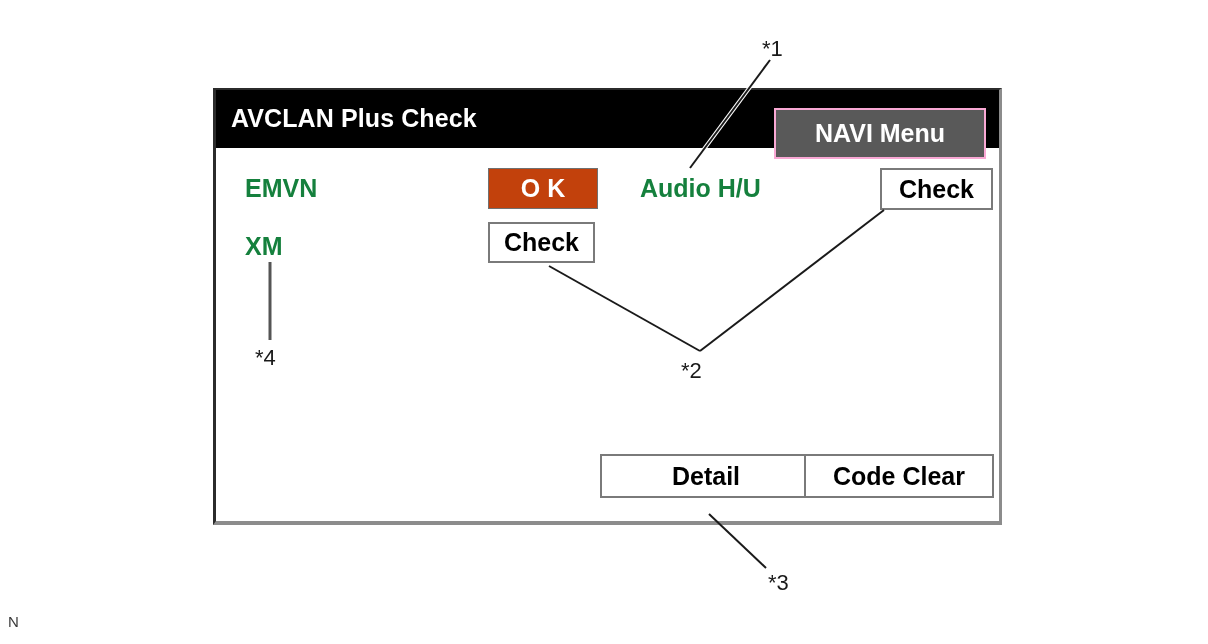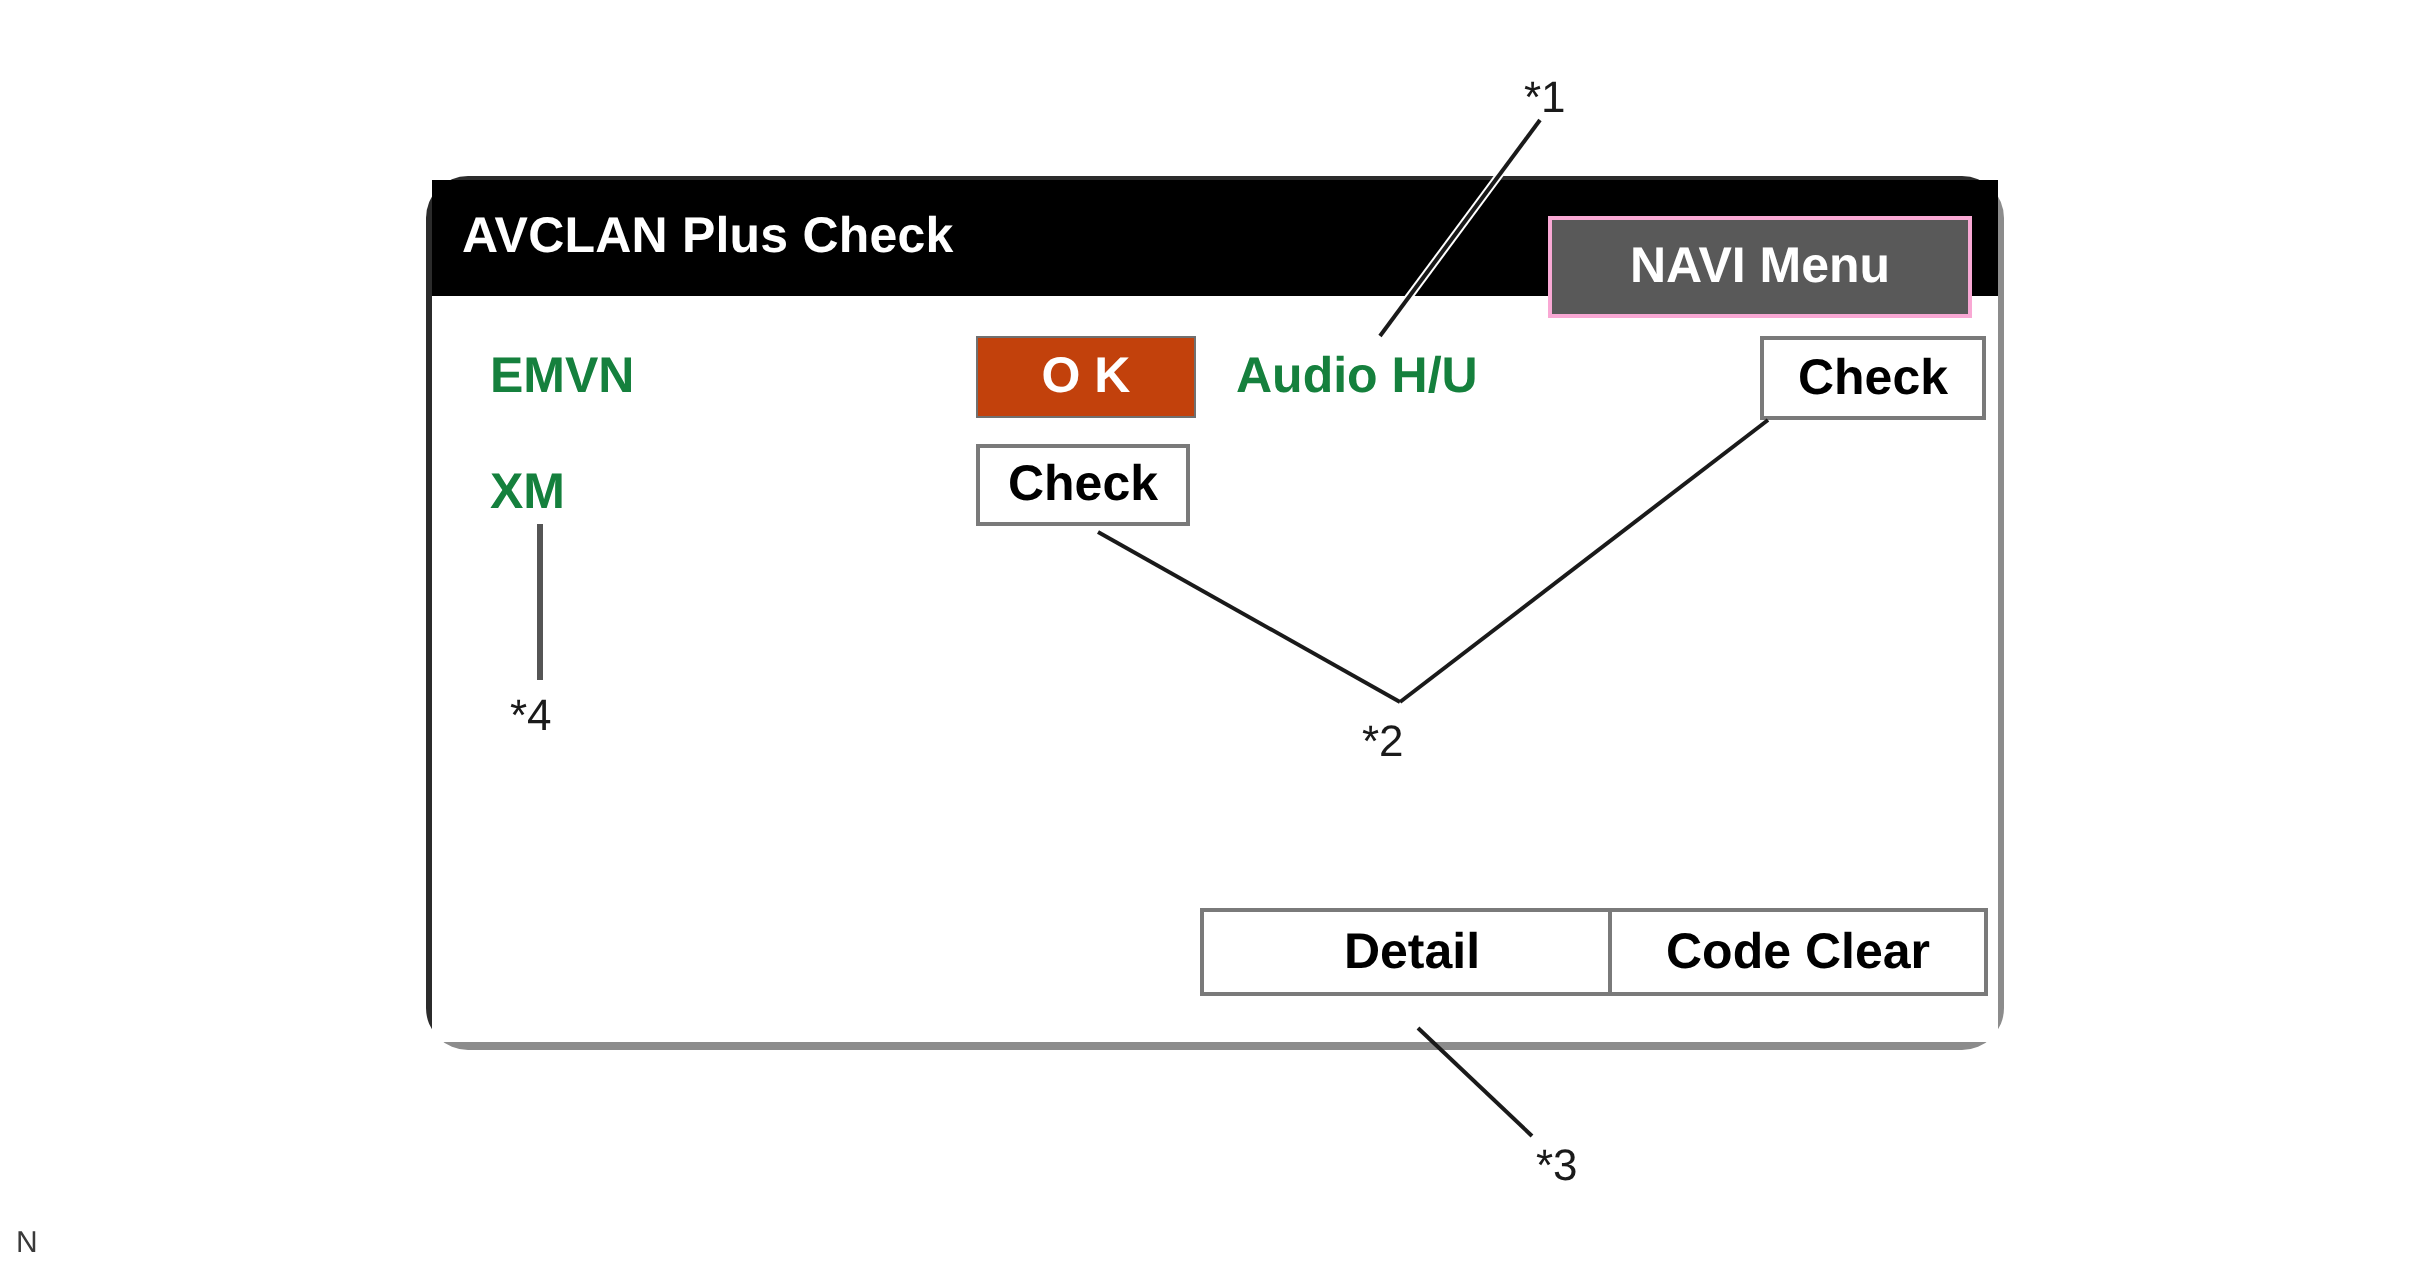--- a/index.html
+++ b/index.html
@@ -41,21 +41,20 @@
     top: 88px;
     width: 789px;
     height: 437px;
     background: #ffffff;
     border-left: 3px solid #2b2b2b;
     border-top: 2px solid #2b2b2b;
     border-right: 3px solid #8c8c8c;
     border-bottom: 4px solid #8c8c8c;
     box-sizing: border-box;
     z-index: 10;
-    border-radius: 21px;
   }
 
   
   #titlebar {
     position: absolute;
     left: 0;
     top: 0;
     right: 0;
     height: 58px;
     background: #000000;
@@ -106,21 +105,21 @@
 
   .row-label {
     position: absolute;
     color: #15803d;
     font-size: 25px;
     font-weight: bold;
     white-space: nowrap;
   }
   #label-emvn  { left: 29px;  top: 26px; }
   #label-xm    { left: 29px;  top: 68px; margin-top: 16px; }
-  #label-audio { left: 402px; top: 26px; }
+  #label-audio { left: 424px; top: 26px; }
 
   
   .btn-dark {
     position: absolute;
     background: #c2410c;
     border: 1px solid #707070;
     box-sizing: border-box;
     display: flex;
     align-items: center;
     justify-content: center;

